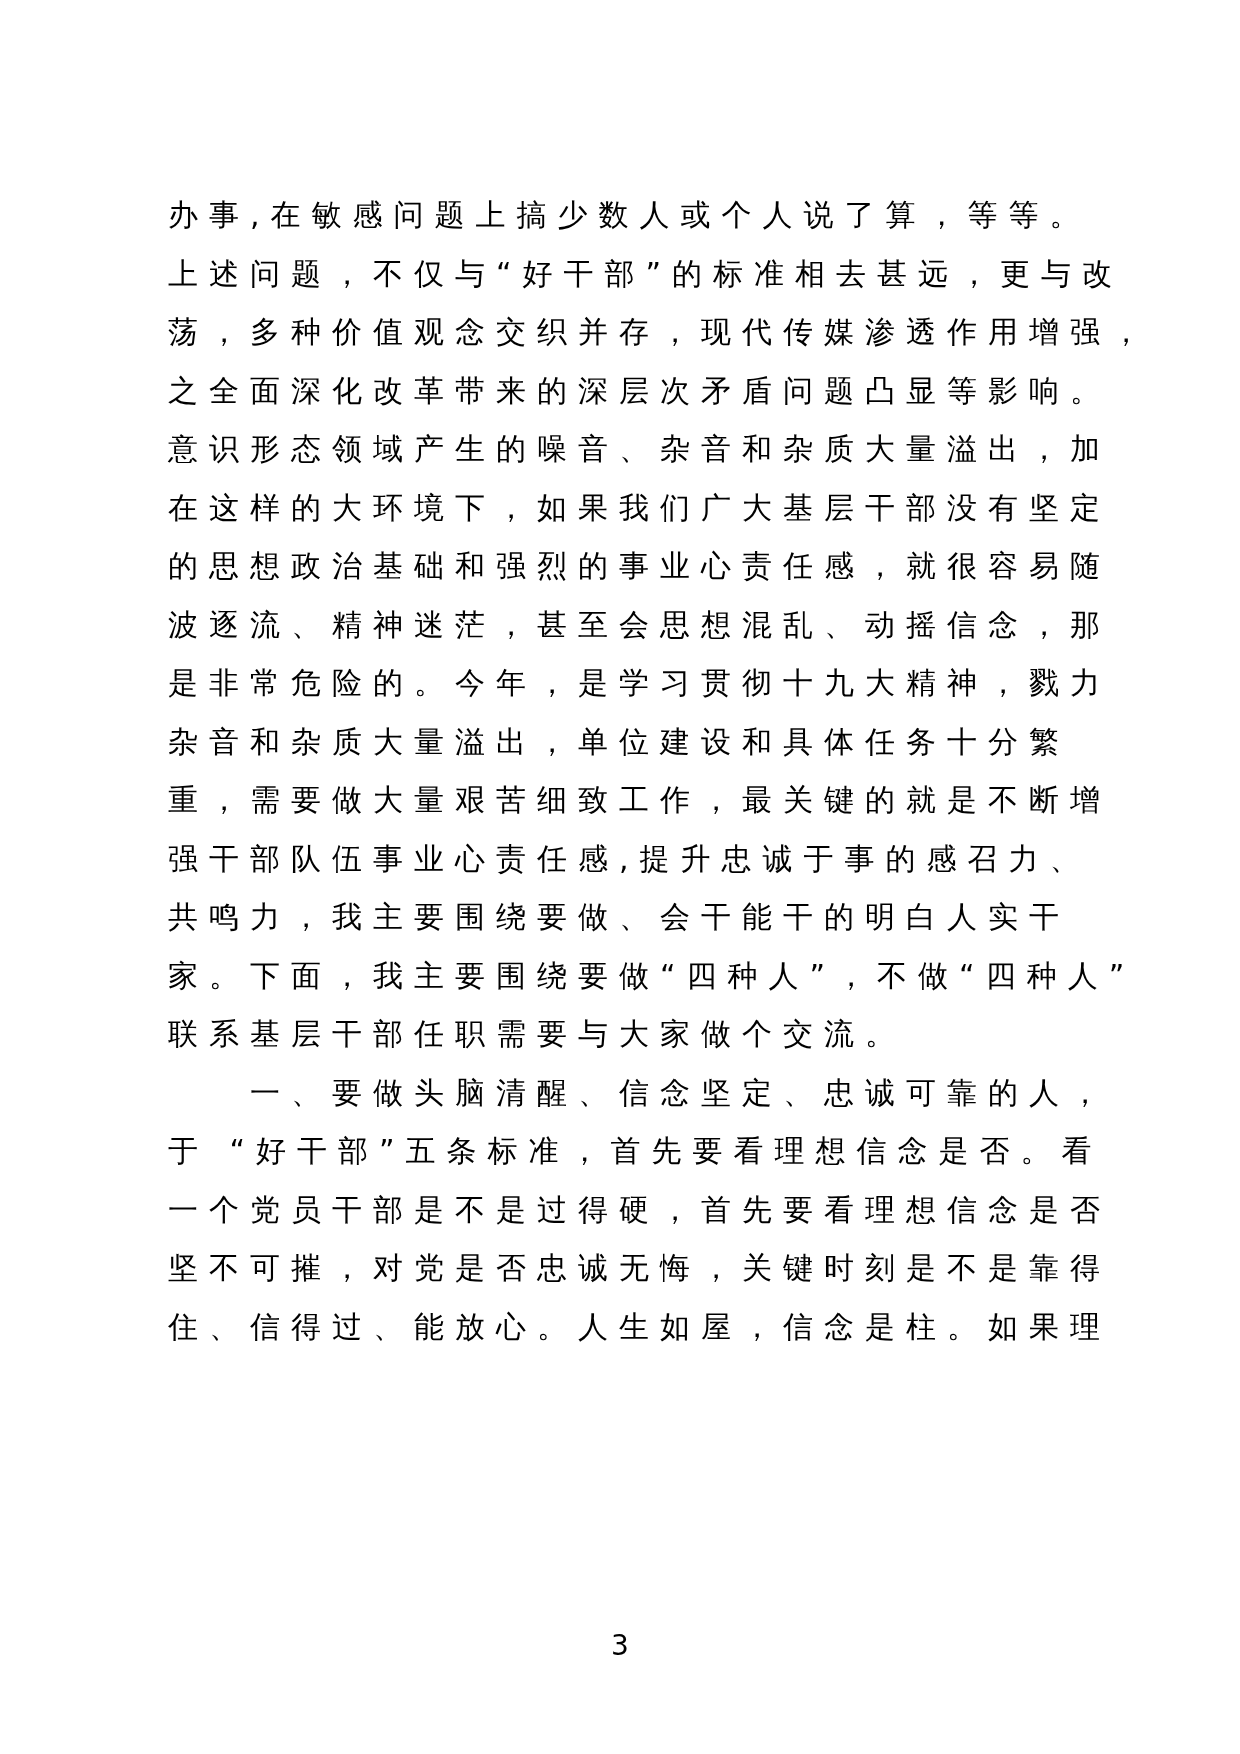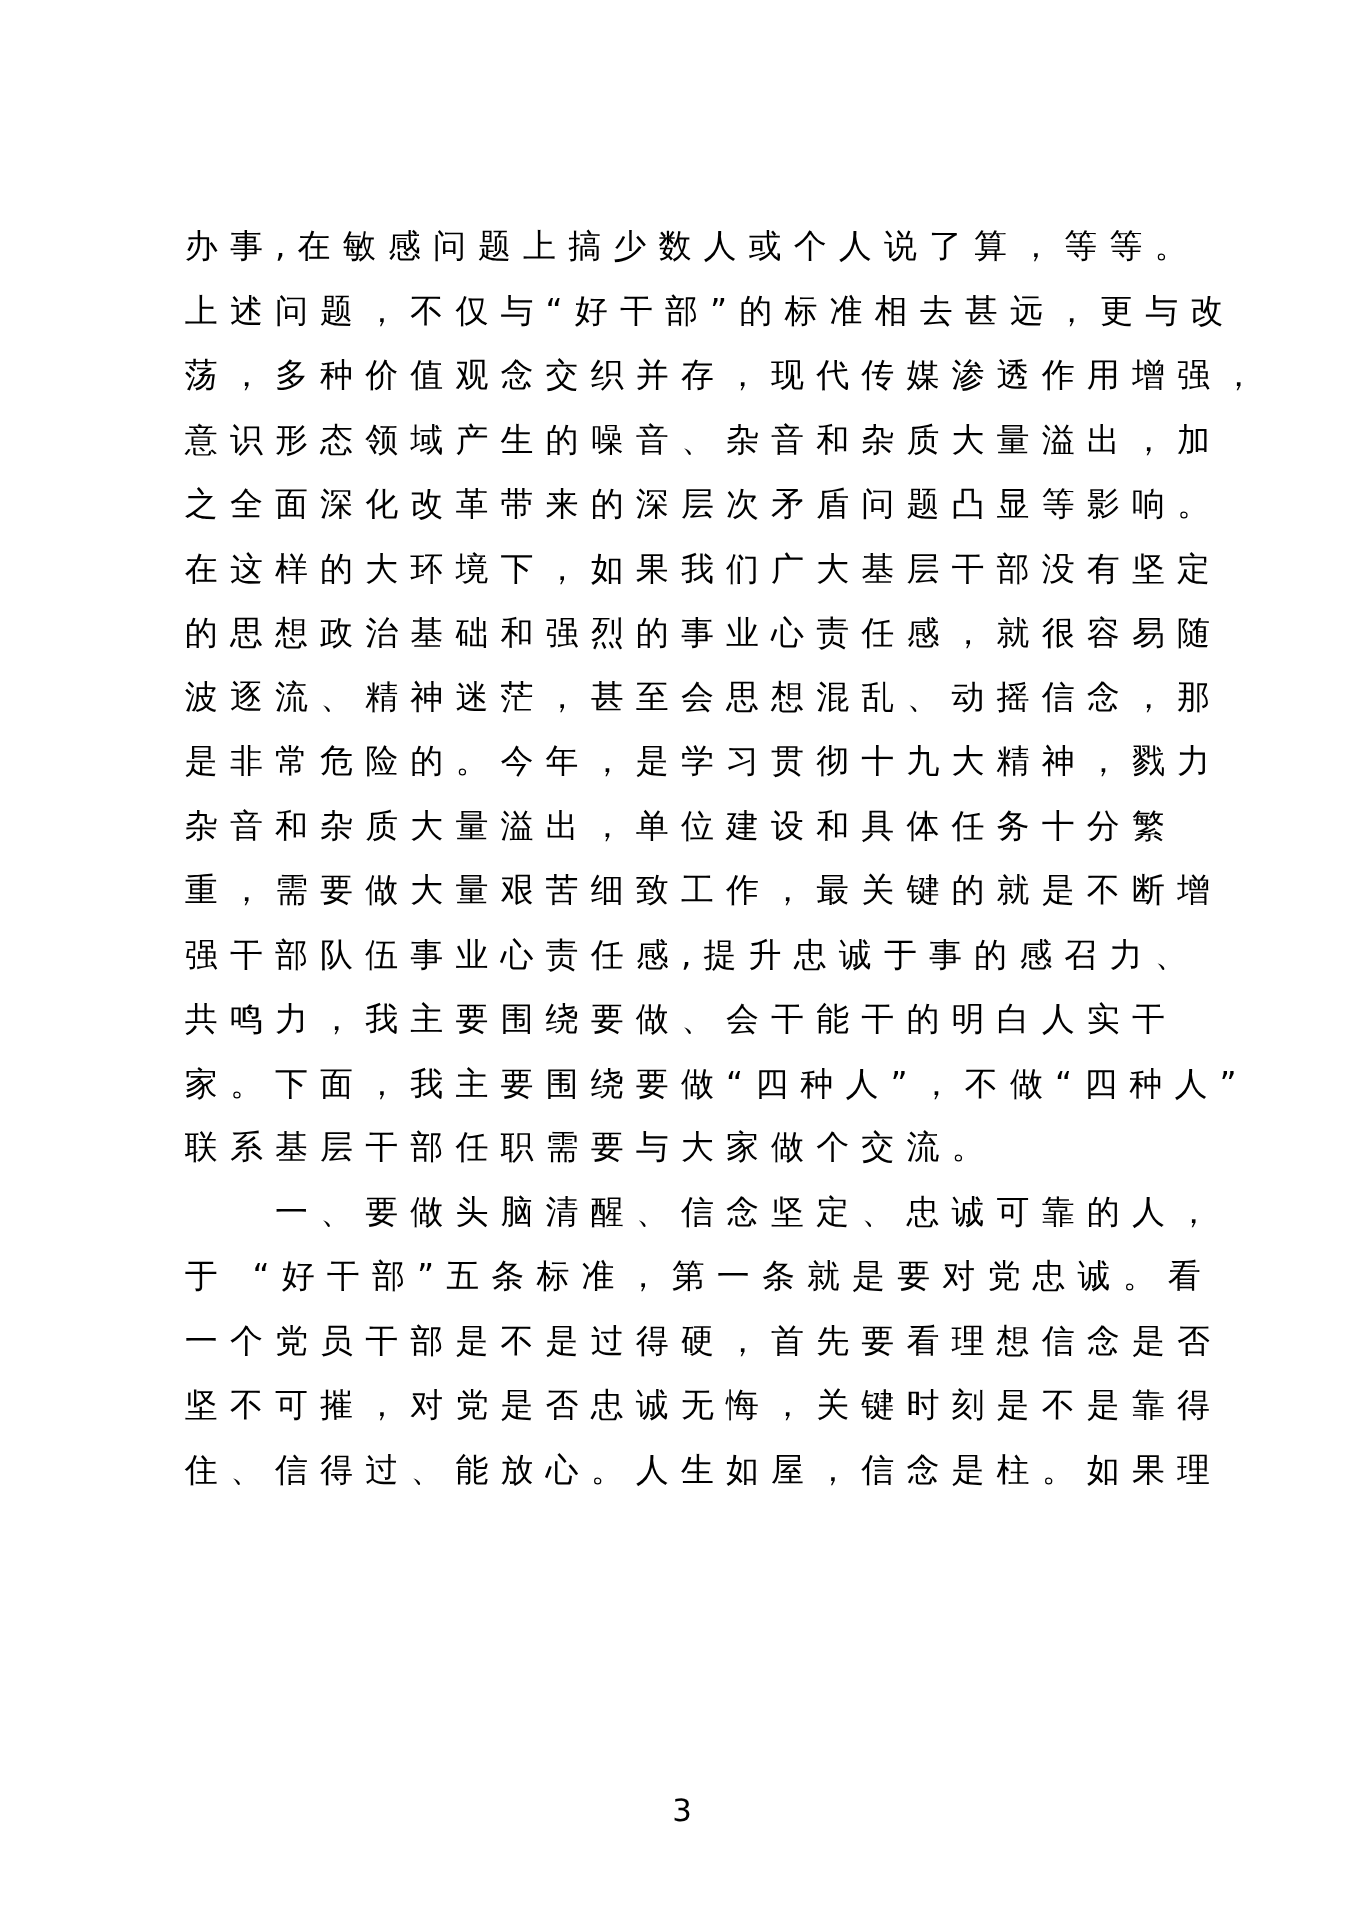--- a/index.html
+++ b/index.html
@@ -19,21 +19,21 @@
       position: absolute;
       left: 0;
       top: 0;
       width: 1240px;
       height: 1754px;
       background: #ffffff;
     }
     .body-text {
       position: absolute;
       left: 168px;
-      top: 200px;
+      top: 190px;
       width: 930px;
     }
     .line {
       display: block;
       height: 58.5px;
       line-height: 50px;
       font-size: 30px;
       letter-spacing: 11px;
       white-space: nowrap;
     }
@@ -48,32 +48,32 @@
     }
   </style>
 </head>
 <body>
 
 <div class="page">
   <div class="body-text">
     <span class="line">办事,在敏感问题上搞少数人或个人说了算，等等。</span>
     <span class="line">上述问题，不仅与“好干部”的标准相去甚远，更与改</span>
     <span class="line">荡，多种价值观念交织并存，现代传媒渗透作用增强，</span>
+    <span class="line">之全面深化改革带来的深层次矛盾问题凸显等影响。</span>
     <span class="line">意识形态领域产生的噪音、杂音和杂质大量溢出，加</span>
-    <span class="line">之全面深化改革带来的深层次矛盾问题凸显等影响。</span>
     <span class="line">在这样的大环境下，如果我们广大基层干部没有坚定</span>
     <span class="line">的思想政治基础和强烈的事业心责任感，就很容易随</span>
     <span class="line">波逐流、精神迷茫，甚至会思想混乱、动摇信念，那</span>
     <span class="line">是非常危险的。今年，是学习贯彻十九大精神，戮力</span>
     <span class="line">杂音和杂质大量溢出，单位建设和具体任务十分繁</span>
     <span class="line">重，需要做大量艰苦细致工作，最关键的就是不断增</span>
     <span class="line">强干部队伍事业心责任感,提升忠诚于事的感召力、</span>
     <span class="line">共鸣力，我主要围绕要做、会干能干的明白人实干</span>
     <span class="line">家。下面，我主要围绕要做“四种人”，不做“四种人”</span>
     <span class="line">联系基层干部任职需要与大家做个交流。</span>
     <span class="line">　　一、要做头脑清醒、信念坚定、忠诚可靠的人，</span>
-    <span class="line">于 “好干部”五条标准，第一条就是要对党忠诚。看</span>
+    <span class="line">于 “好干部”五条标准，首先要看理想信念是否。看</span>
     <span class="line">一个党员干部是不是过得硬，首先要看理想信念是否</span>
     <span class="line">坚不可摧，对党是否忠诚无悔，关键时刻是不是靠得</span>
     <span class="line">住、信得过、能放心。人生如屋，信念是柱。如果理</span>
   </div>
   <div class="page-number">3</div>
 </div>
 
 </body></html>

